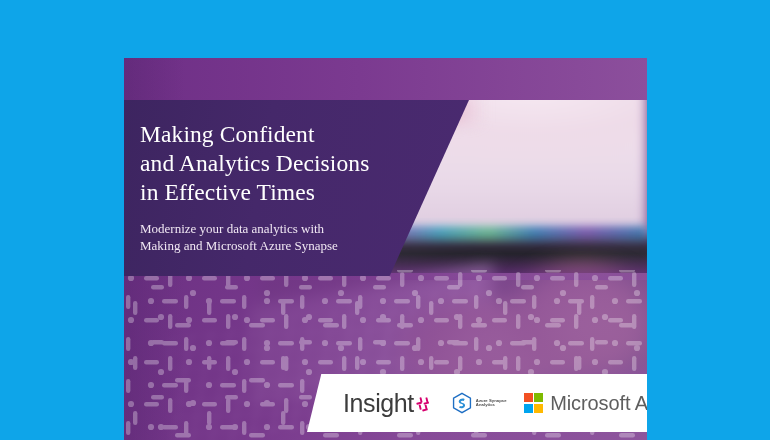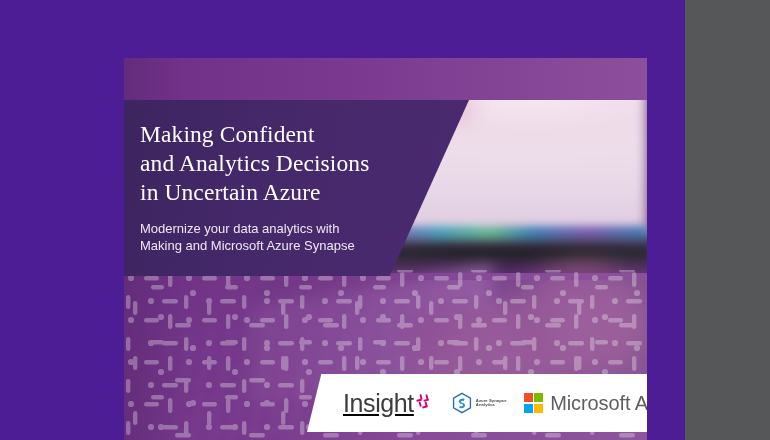--- a/index.html
+++ b/index.html
@@ -5,22 +5,22 @@
   html, body {
     margin: 0; padding: 0;
     width: 770px; height: 440px;
     overflow: hidden;
     background: #555759;
     font-family: "Liberation Sans", sans-serif;
   }
 
   #stage {
     position: relative;
-    width: 685px; height: 440px;
-    background: #4c1d95;
+    width: 770px; height: 440px;
+    background: #0ea5e9;
   }
 
   
   #card {
     position: absolute;
     left: 124px; top: 58px;
     width: 523px; height: 382px;
     overflow: hidden;
     background: #6a3a80;
   }
@@ -157,21 +157,21 @@
     font-family: "Liberation Serif", "DejaVu Serif", serif;
     font-size: 23.5px;
     font-weight: 400;
     line-height: 1.235;
     letter-spacing: .1px;
   }
   .headline .ln { display: block; white-space: nowrap; }
   .subhead {
     margin: 13px 0 0 0;
     color: #f0e7f3;
-    font-family: Liberation Sans, sans-serif;
+    font-family: Liberation Serif, serif;
     font-size: 13px;
     font-weight: 400;
     line-height: 1.33;
   }
   .subhead .ln { display: block; white-space: nowrap; }
 
   
   .logo-bar {
     position: absolute;
     left: 183px; bottom: 8px;
@@ -183,23 +183,22 @@
     position: absolute;
     left: 36px; top: 0; right: 10px; bottom: 0;
     display: flex;
     align-items: center;
     gap: 17px;
   }
 
   
   .insight-lockup {
     display: flex;
-    align-items: center;
+    align-items: flex-end;
     gap: 1px;
-    text-decoration: underline;
   }
   .insight-word {
     color: #3c3c3c;
     font-family: "Liberation Sans", sans-serif;
     font-size: 25px;
     font-weight: 400;
     letter-spacing: -.4px;
     line-height: 1;
   }
   .insight-mark { margin-top: 1px; }
@@ -290,21 +289,21 @@
       <rect width="523" height="170" fill="url(#dotdash)"></rect>
       <rect width="523" height="170" fill="url(#dotdash2)"></rect>
     </svg>
 
     <div class="title-block"></div>
 
     <div class="text-wrap">
       <h1 class="headline">
         <span class="ln">Making Confident</span>
         <span class="ln">and Analytics Decisions</span>
-        <span class="ln">in Uncertain Azure</span>
+        <span class="ln">in Effective Times</span>
       </h1>
       <p class="subhead">
         <span class="ln">Modernize your data analytics with</span>
         <span class="ln">Making and Microsoft Azure Synapse</span>
       </p>
     </div>
 
     <div class="logo-bar">
       <div class="logo-row">
 

